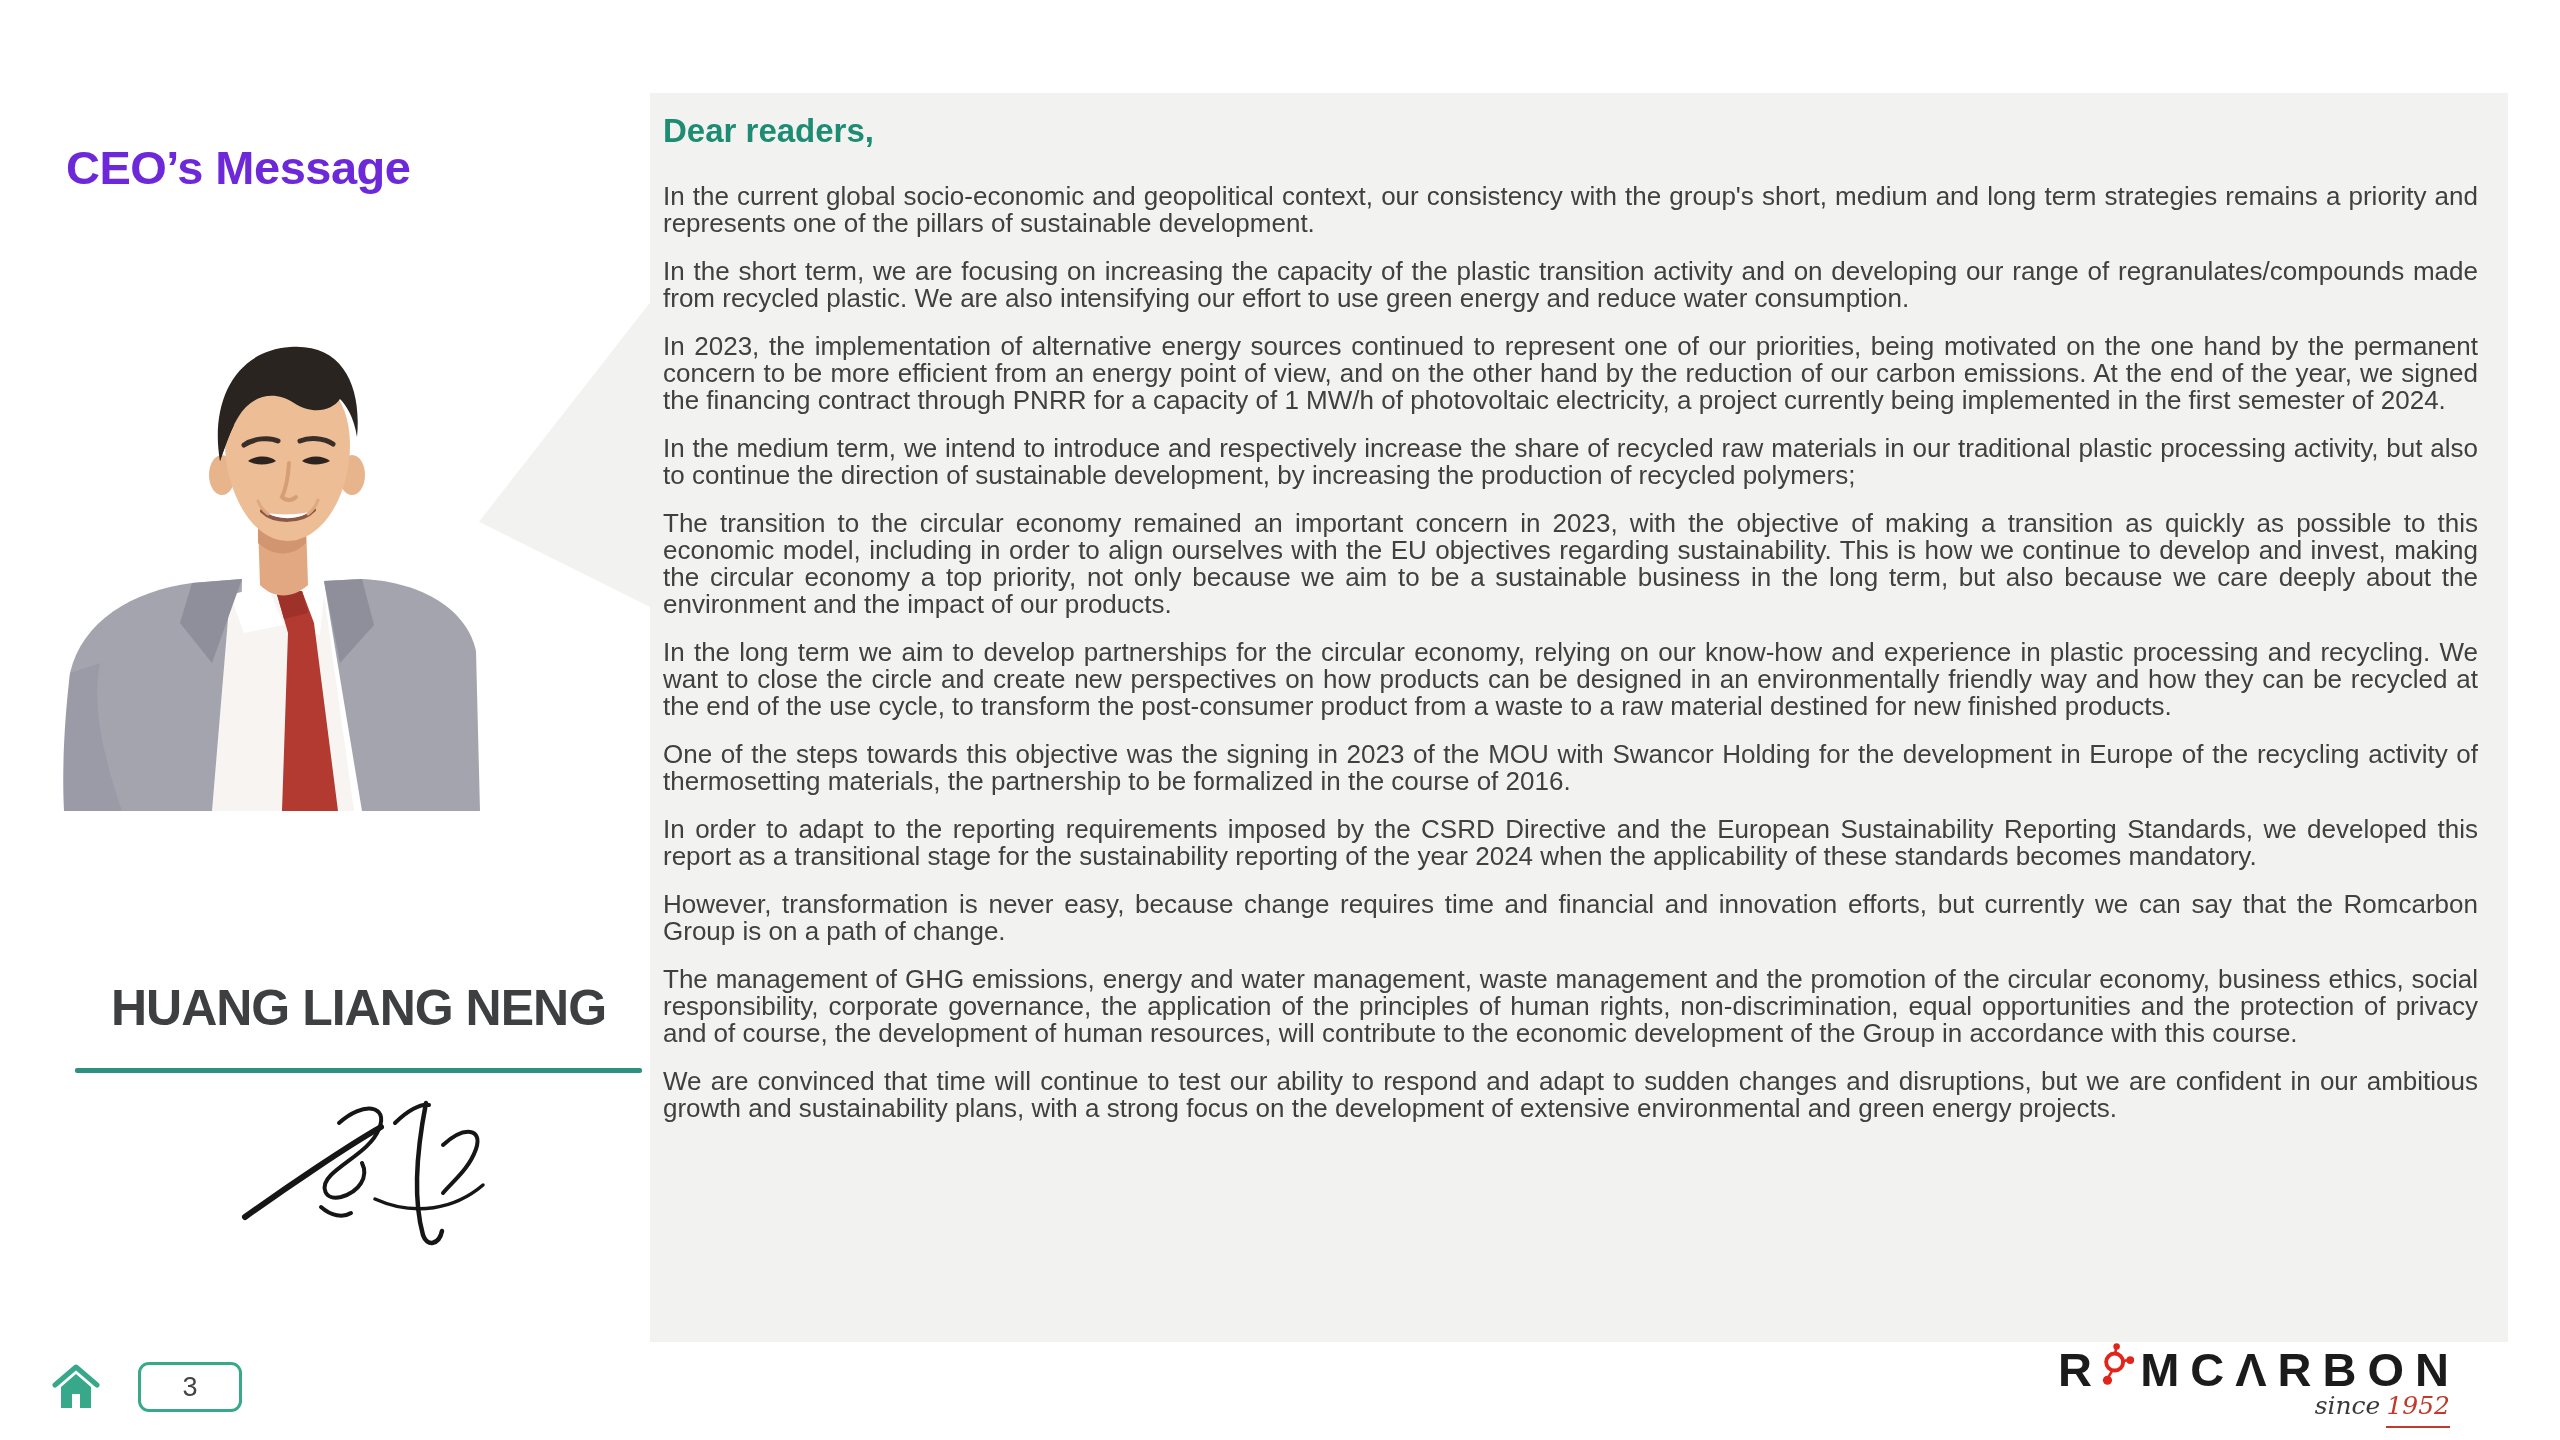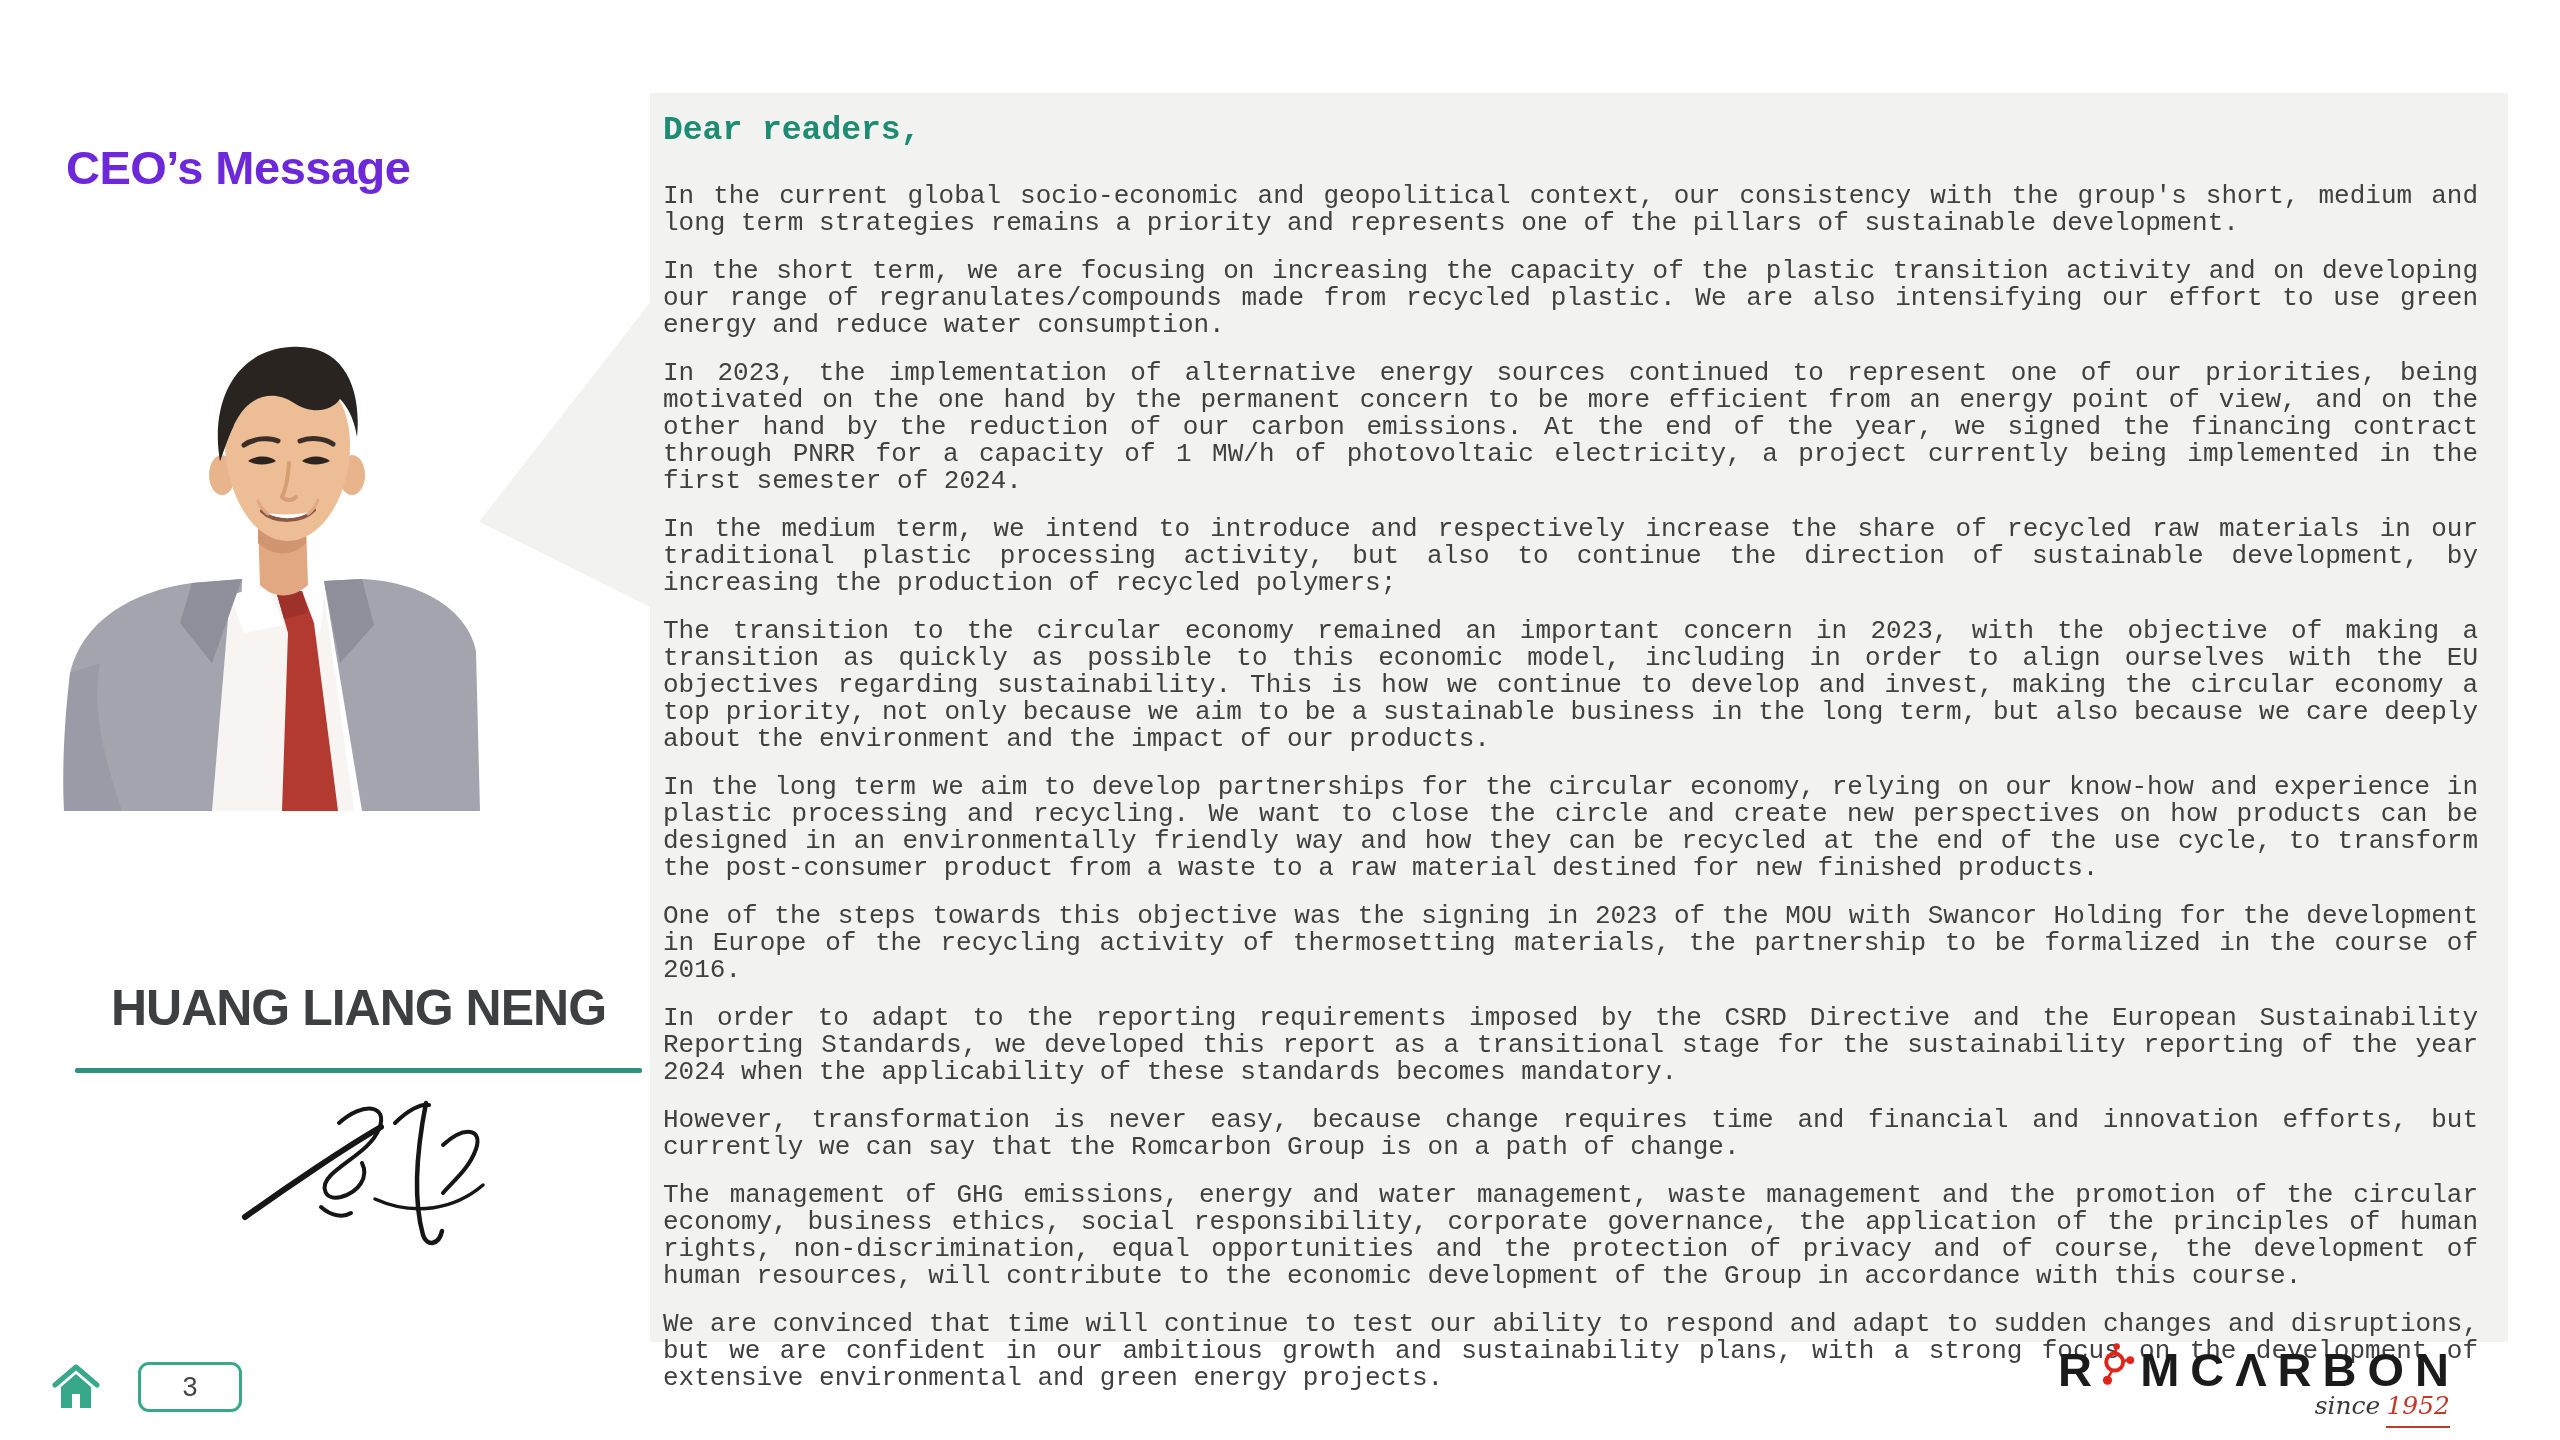--- a/index.html
+++ b/index.html
@@ -18,21 +18,21 @@
   .signatory .name {
     font-size:50px; font-weight:700; color:#3E3F40; letter-spacing:-1px; line-height:56px;
     white-space:nowrap;
   }
   .signatory .role { margin-top:18px; font-size:31px; color:#565656; line-height:38px; }
   .signatory .rule { margin-top:32px; height:5px; background:#2E9180; border-radius:2px; }
   .signatory .signature { margin-top:14px; }
   
   .panel {
     position:absolute; left:650px; top:93px; width:1858px; height:1249px;
-    background:#F2F2F1; padding:18px 30px 20px 13px;font-family:Liberation Mono, monospace;
+    background:#F2F2F1; padding:18px 30px 20px 13px;
   }
   .panel .greeting { font-size:33px; font-weight:700; color:#1E8C72; line-height:40px; margin-bottom:32px; }
   .panel p {
     font-size:26px; line-height:27px; color:#404040; text-align:justify; margin-bottom:21px;
   }
   .panel-tail {
     position:absolute; left:479px; top:300px; width:173px; height:308px;
     background:#F2F2F1;
     clip-path:polygon(100% 0, 0 72%, 100% 100%);
   }

